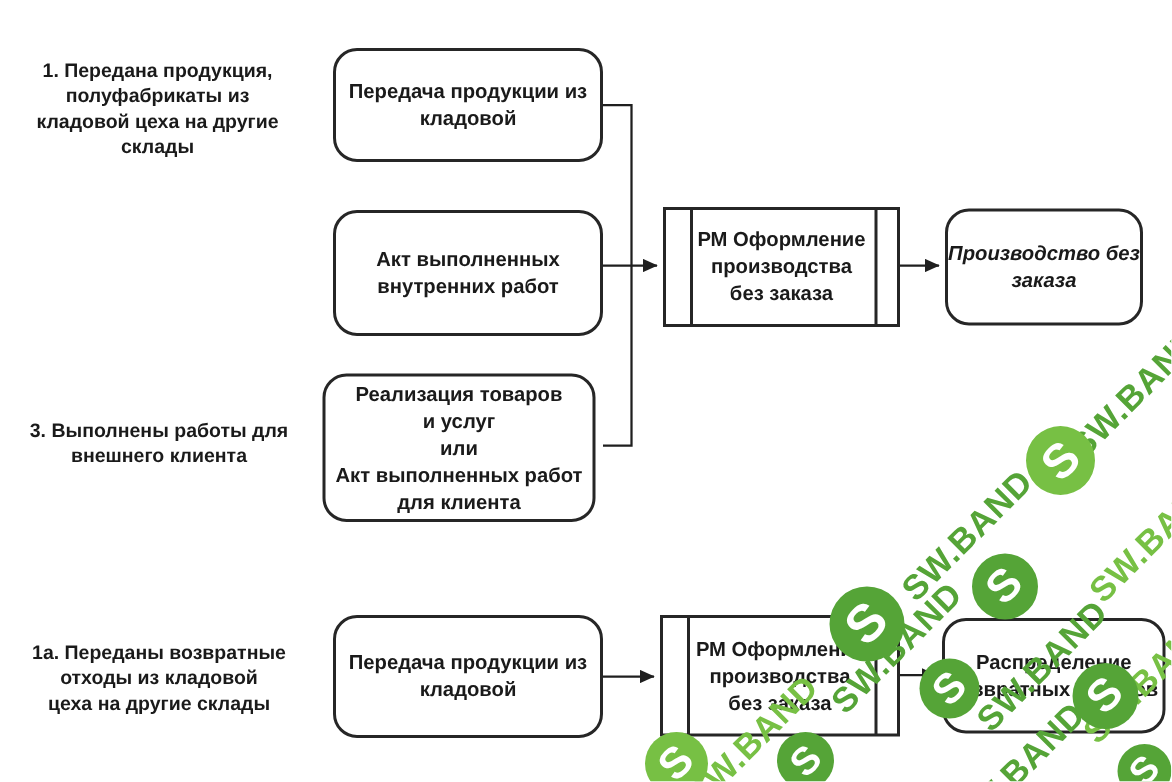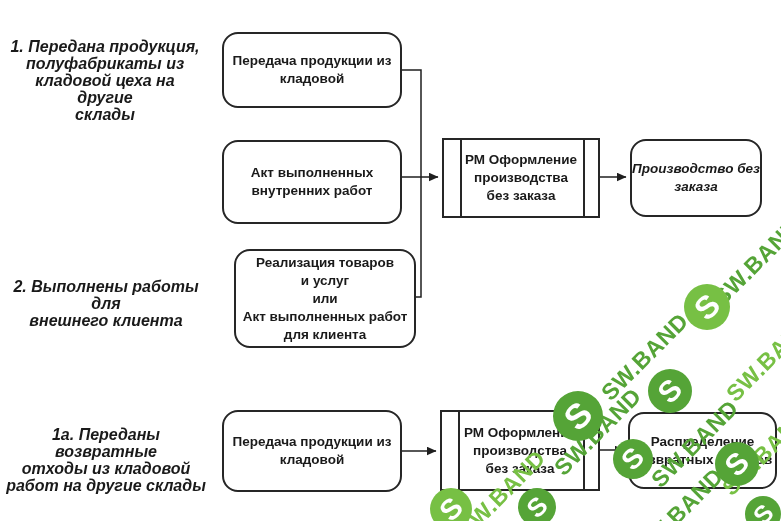--- a/index.html
+++ b/index.html
@@ -22,22 +22,22 @@
   .process { border-radius:0; padding:0 20px; }
   .process .bars {
     position:absolute; top:-1px; bottom:-1px; left:16px; right:13px;
     border-left:2px solid #262626; border-right:2px solid #262626;
     pointer-events:none;
   }
   .process .ptext { position:relative; }
   
   .row-label {
     position:absolute; text-align:center;
-    font-style:italic; font-weight:bold;
-    font-size:16px; line-height:17px;
+    font-weight:bold;
+    font-size:13px; line-height:17px;
     white-space:pre-line; z-index:2;
   }
   
   #connectors { position:absolute; left:0; top:0; z-index:1; }
   
   #wm { position:absolute; left:0; top:0; width:781px; height:521px; z-index:5; pointer-events:none; }
   .wm-text {
     position:absolute; font-weight:800; font-size:23px; letter-spacing:0.5px;
     transform:translate(-50%,-50%) rotate(-45deg); white-space:nowrap;
   }
@@ -67,41 +67,41 @@
     <line x1="402" y1="177" x2="438" y2="177" stroke="#1f1f1f" stroke-width="1.5" marker-end="url(#ah)"></line>
     <line x1="600" y1="177" x2="626" y2="177" stroke="#1f1f1f" stroke-width="1.5" marker-end="url(#ah)"></line>
     <line x1="402" y1="451" x2="436" y2="451" stroke="#1f1f1f" stroke-width="1.5" marker-end="url(#ah)"></line>
     <line x1="600" y1="450" x2="624" y2="450" stroke="#1f1f1f" stroke-width="1.5" marker-end="url(#ah)"></line>
   </svg>
 
   <div class="row-label" style="left:6px; top:38px; width:198px;">1. Передана продукция,
 полуфабрикаты из
 кладовой цеха на другие
 склады</div>
-  <div class="row-label" style="left:2px; top:278px; width:208px;">2. Выполнены работы для
+  <div class="row-label" style="left:2px; top:278px; width:208px;">3. Выполнены работы для
 внешнего клиента</div>
   <div class="row-label" style="left:6px; top:426px; width:200px;">1а. Переданы возвратные
 отходы из кладовой
-работ на другие склады</div>
+цеха на другие склады</div>
 
   <div class="node rounded" style="left:222px; top:32px; width:180px; height:76px;">Передача продукции из
 кладовой</div>
 
   <div class="node rounded" style="left:222px; top:140px; width:180px; height:84px;">Акт выполненных
 внутренних работ</div>
   <div class="node process" style="left:442px; top:138px; width:158px; height:80px;">
     <span class="bars"></span>
     <span class="ptext">РМ Оформление
 производства
 без заказа</span>
   </div>
   <div class="node rounded" style="left:630px; top:139px; width:132px; height:78px;font-style:italic;">Производство без
 заказа</div>
 
-  <div class="node rounded" style="left:234px; top:249px; width:182px; height:99px;">Реализация товаров
+  <div class="node rounded" style="left:215px; top:249px; width:182px; height:99px;">Реализация товаров
 и услуг
 или
 Акт выполненных работ
 для клиента</div>
 
   <div class="node rounded" style="left:222px; top:410px; width:180px; height:82px;">Передача продукции из
 кладовой</div>
   <div class="node process" style="left:440px; top:410px; width:160px; height:81px;">
     <span class="bars"></span>
     <span class="ptext">РМ Оформление

